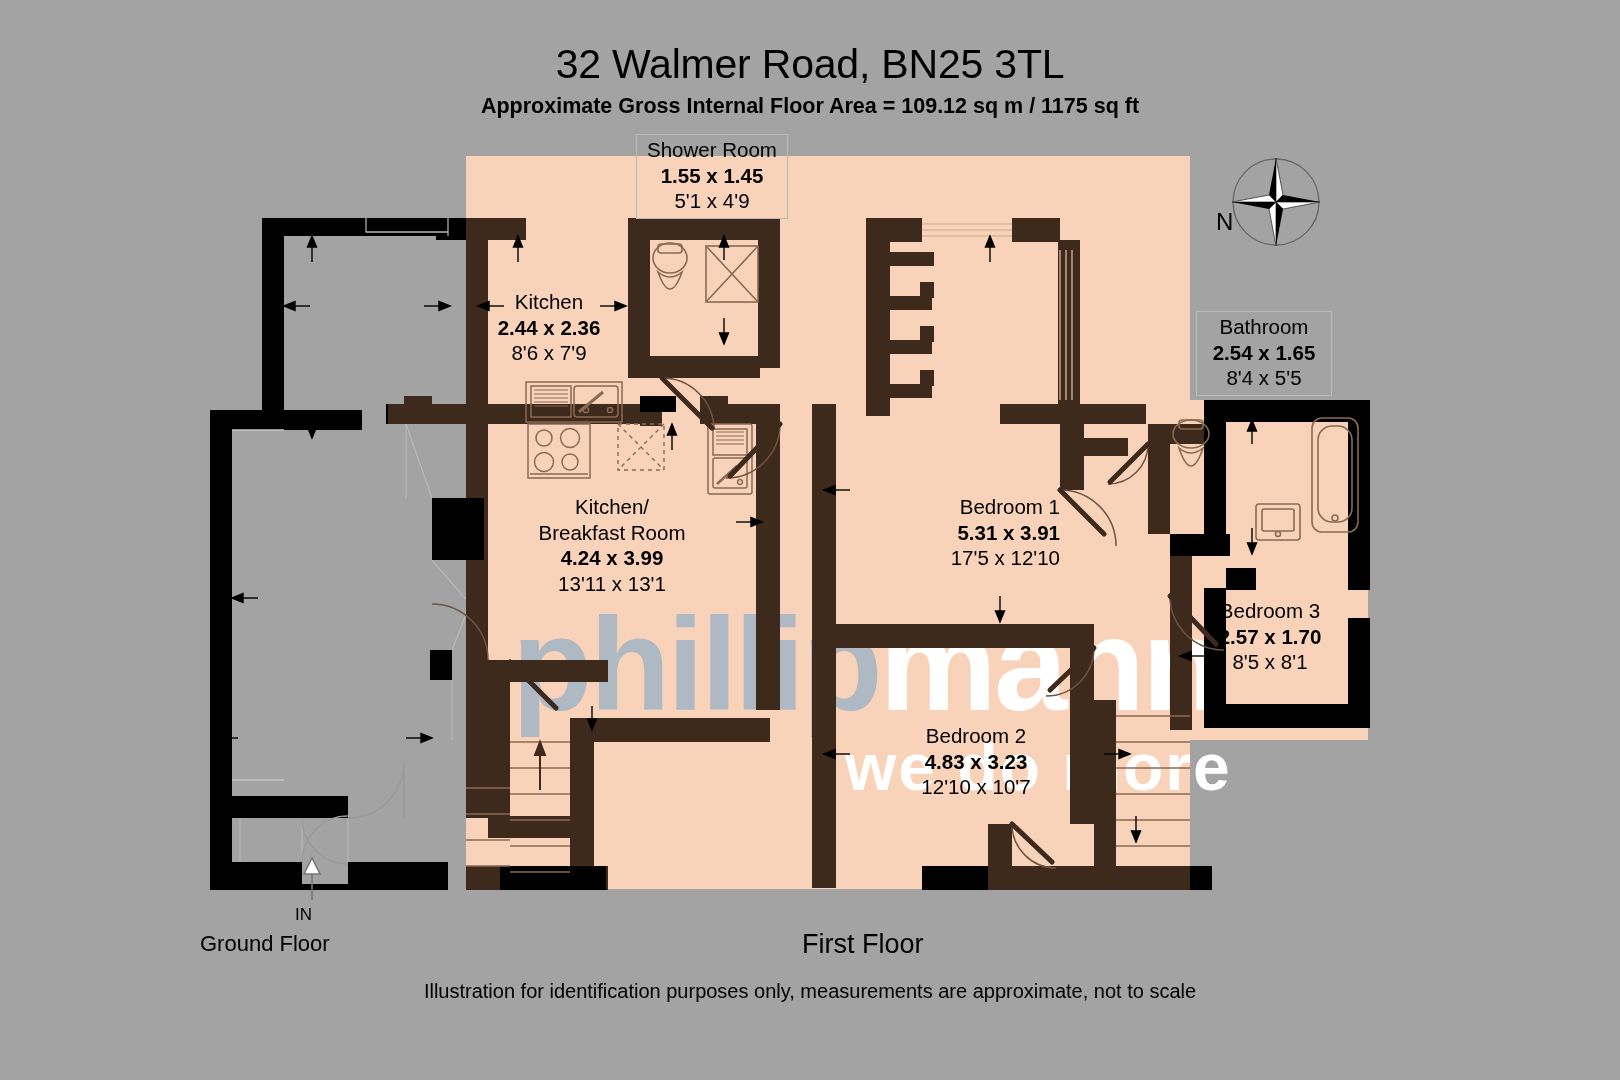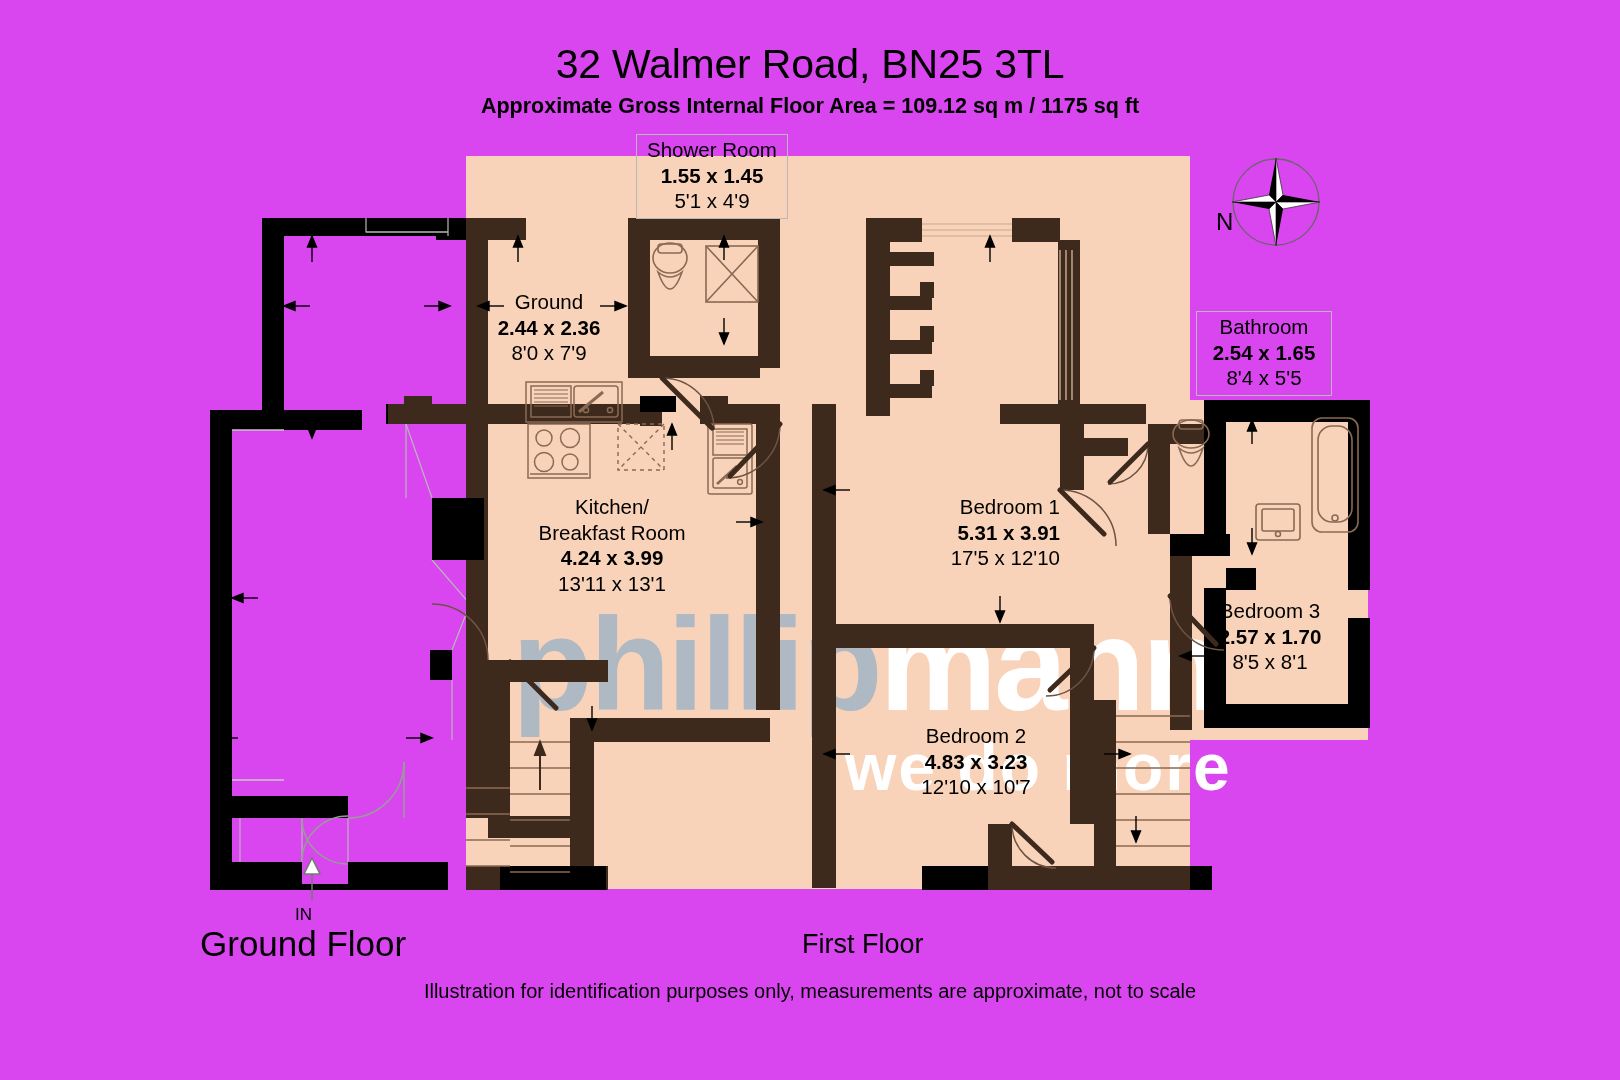--- a/index.html
+++ b/index.html
@@ -13,21 +13,21 @@
     height: 1080px;
     font-family: "Liberation Sans", sans-serif;
     color: #000000;
     overflow: hidden;
     position: relative;
   }
   #sheet {
     position: relative;
     width: 1620px;
     height: 1080px;
-    background: #d946ef;
+    background: #a3a3a3;
   }
   .hdr {
     position: absolute;
     left: 0;
     width: 1620px;
     text-align: center;
   }
   #title {
     top: 40px;
     font-size: 41px;
@@ -44,21 +44,21 @@
   #disclaimer {
     top: 978px;
     font-size: 20px;
     font-weight: 400;
     line-height: 26px;
   }
   #floorlabel-ground {
     position: absolute;
     left: 200px;
     top: 928px;
-    font-size: 35px;
+    font-size: 22px;
     line-height: 32px;
   }
   #floorlabel-first {
     position: absolute;
     left: 802px;
     top: 928px;
     font-size: 27px;
     line-height: 32px;
   }
   #in-label {
@@ -466,23 +466,23 @@
   </svg>
 
   <div class="rmlabel boxed" style="left:636px; top:134px; width:134px;">
     <span class="nm">Shower Room</span>
     <span class="m">1.55 x 1.45</span>
     <span class="f">5'1 x 4'9</span>
   </div>
 
 
   <div class="rmlabel" style="left:486px; top:289px; width:126px;">
-    <span class="nm">Ground</span>
+    <span class="nm">Kitchen</span>
     <span class="m">2.44 x 2.36</span>
-    <span class="f">8'0 x 7'9</span>
+    <span class="f">8'6 x 7'9</span>
   </div>
 
   <div class="rmlabel boxed" style="left:1196px; top:311px; width:118px;">
     <span class="nm">Bathroom</span>
     <span class="m">2.54 x 1.65</span>
     <span class="f">8'4 x 5'5</span>
   </div>
 
   <div class="rmlabel" style="left:521px; top:494px; width:182px;">
     <span class="nm">Kitchen/</span>

